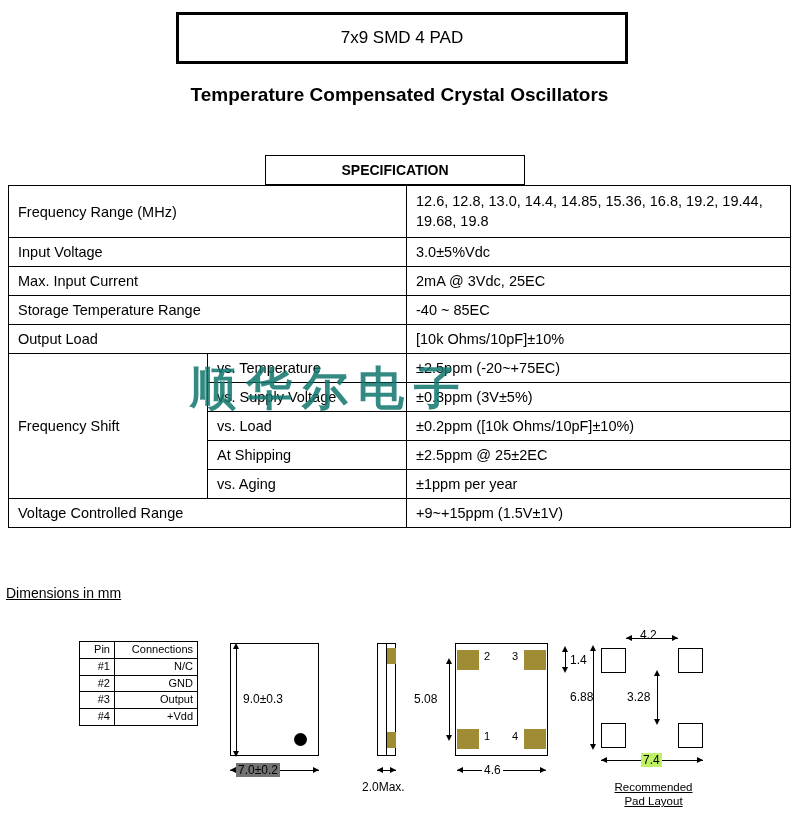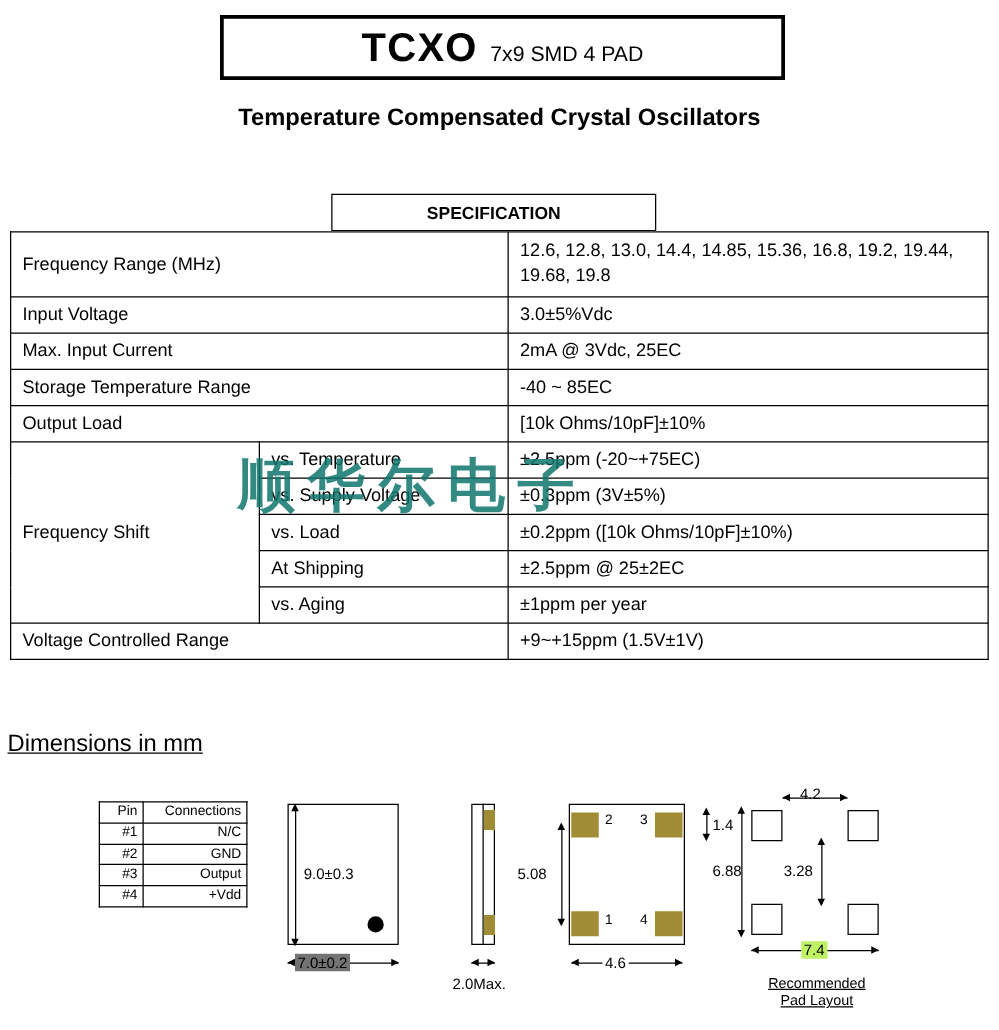--- a/index.html
+++ b/index.html
@@ -112,21 +112,21 @@
     z-index: 5;
     pointer-events: none;
     font-family: "DejaVu Sans", sans-serif;
   }
 
   
   .dim-caption {
     position: absolute;
     left: 6px;
     top: 585px;
-    font-size: 19px;
+    font-size: 14px;
     text-decoration: underline;
   }
 
   
   .drawing {
     position: absolute;
     left: 0;
     top: 610px;
     width: 799px;
     height: 214px;
@@ -207,21 +207,20 @@
     white-space: nowrap;
   }
 </style>
 </head>
 <body>
 
 <div class="page">
 
   <div class="title-box">
     <div class="title-box-inner">
-      <span class="title-main">TCXO</span>
       <span class="title-sub">7x9 SMD 4 PAD</span>
     </div>
   </div>
 
   <div class="subtitle">Temperature Compensated Crystal Oscillators</div>
 
   <div class="spec-header">SPECIFICATION</div>
 
   <table class="spec-table">
     <tbody>

